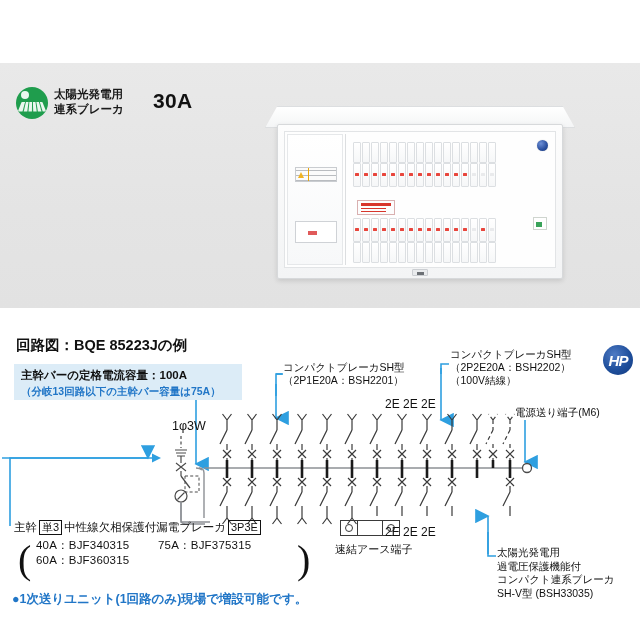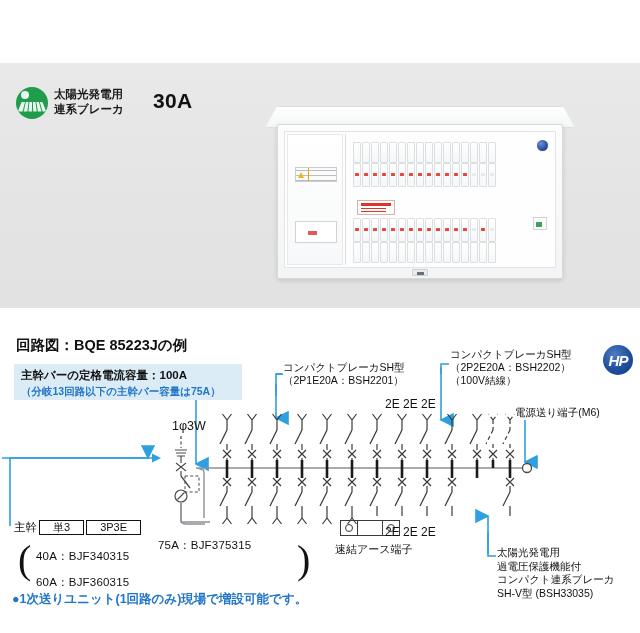--- a/index.html
+++ b/index.html
@@ -190,34 +190,34 @@
   #sh-v-label { left:497px; top:238px; line-height:13.5px; }
 
   #circuit-svg { position:absolute; left:0; top:0; width:640px; height:325px; }
 
   #main-spec {
     position:absolute; left:14px; top:212px; width:300px;
     font-size:11.5px; color:#111; white-space:nowrap;
   }
   #main-spec .hdr { display:flex; align-items:center; gap:2px; }
   #main-spec .boxed {
-    border:1px solid #111; padding:0 13px; font-size:11px; line-height:13px;
+    border:1px solid #111; padding:0 2px; font-size:11px; line-height:13px;
   }
   #model-rows {
     position:relative; margin-top:3px; padding-left:22px; font-size:11.5px;
     line-height:14.5px; letter-spacing:0.2px;
   }
   #model-rows .brace-l, #model-rows .brace-r {
     position:absolute; top:-1px; font-size:40px; line-height:46px; color:#111;
     font-family:"Liberation Serif", serif; font-weight:300;
   }
   #model-rows .brace-l { left:4px; }
   #model-rows .brace-r { left:283px; }
   #model-rows .row { display:flex; }
-  #model-rows .c1 { width:122px;margin-top:11px; }
+  #model-rows .c1 { width:122px; }
 
   #footnote {
     position:absolute; left:12px; top:283px;
     font-size:12.5px; font-weight:bold; color:#2176c7; white-space:nowrap;
   }
   #ground-terminal {
     position:absolute; left:340px; top:212px; width:60px; height:16px;
     border:1.2px solid #3a3a3a; background:#fff;
   }
   #ground-terminal .hole {
@@ -648,20 +648,21 @@
       </g>
 
       <text x="385" y="100" font-family="Liberation Sans, sans-serif" font-size="12" fill="#111">2E 2E 2E</text>
       <text x="385" y="228" font-family="Liberation Sans, sans-serif" font-size="12" fill="#111">2E 2E 2E</text>
     </svg>
 
     <div id="main-spec">
       <div class="hdr">
         <span>主幹</span>
         <span class="boxed">単3</span>
+        <span>中性線欠相保護付漏電ブレーカ</span>
         <span class="boxed">3P3E</span>
       </div>
       <div id="model-rows">
         <span class="brace-l">(</span>
         <span class="brace-r">)</span>
         <div class="row">
           <span class="c1"><span>40A</span>：<span>BJF340315</span></span>
           <span><span>75A</span>：<span>BJF375315</span></span>
         </div>
         <div class="row">

